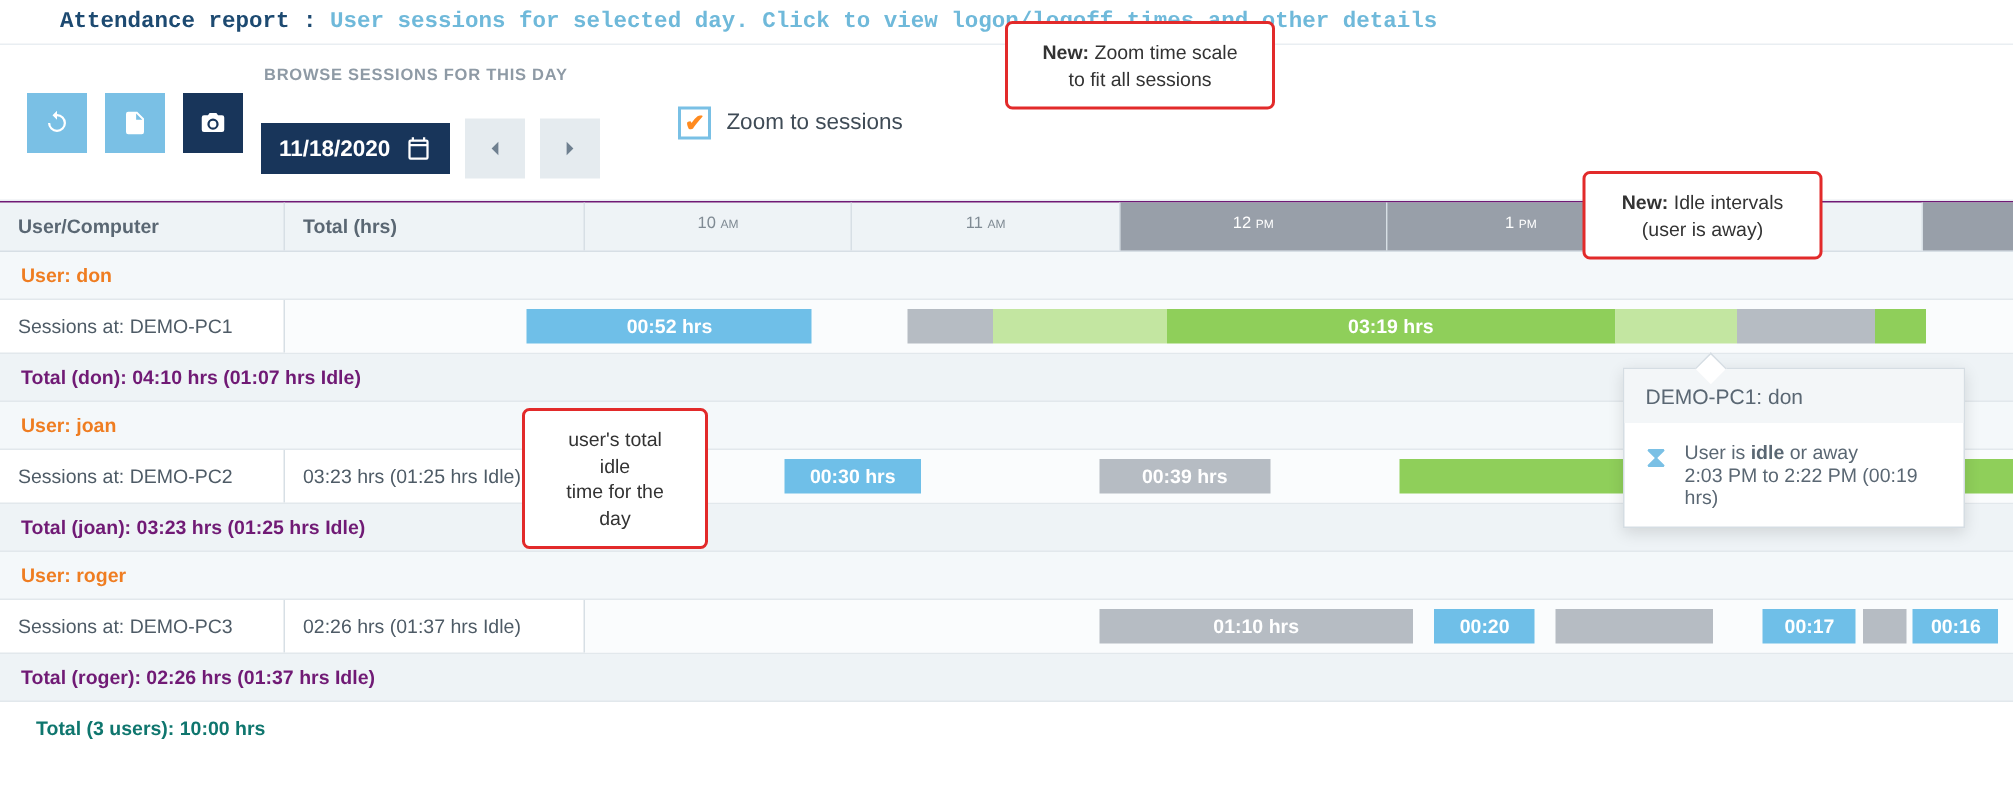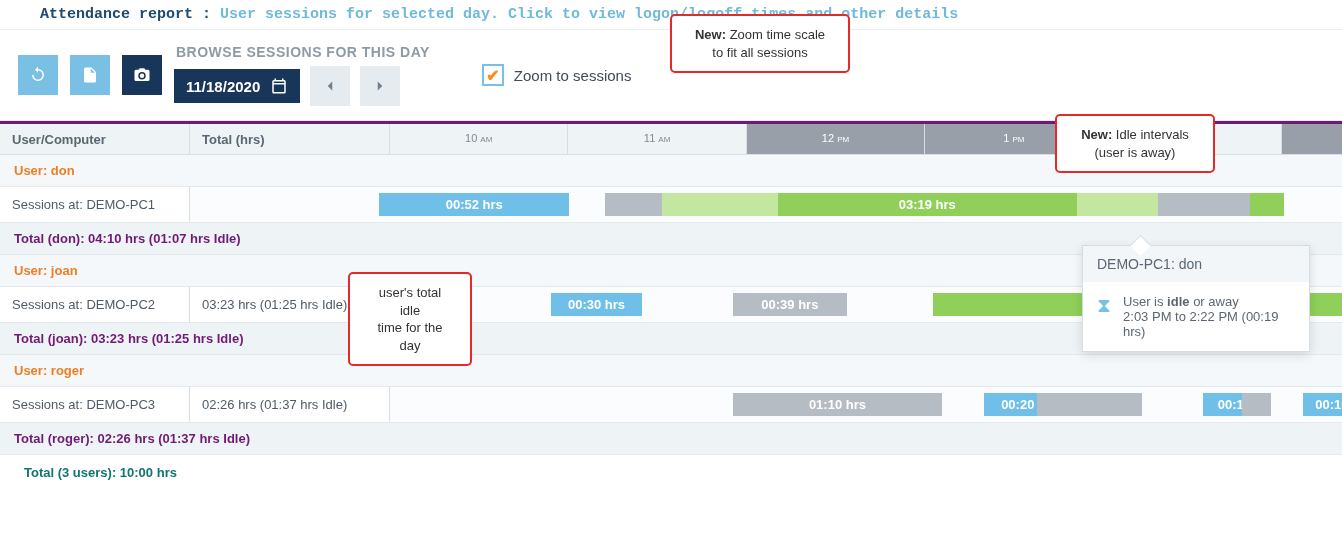--- a/index.html
+++ b/index.html
@@ -40,24 +40,24 @@
     display: flex; align-items: center; justify-content: center;
     background: #7ac0e5;
     color: #fff;
     cursor: pointer;
   }
   .icon-btn.dark { background: #18355a; }
   .date-block {
     display: flex; flex-direction: column;
   }
   .date-caption {
-    font-size: 14px; font-weight: bold;
+    font-size: 11px; font-weight: bold;
     color: #8e9aa5;
     letter-spacing: .5px;
-    margin-bottom: 6px;
+    margin-bottom: 23px;
     padding-left: 2px;
   }
   .date-row { display: flex; align-items: center; gap: 10px; }
   .date-pick {
     display: flex; align-items: center; gap: 10px;
     background: #18355a; color: #fff;
     font-weight: bold; font-size: 15px;
     padding: 8px 12px;
     cursor: pointer;
   }
@@ -78,21 +78,21 @@
     border: 2px solid #79c0e5;
     display: flex; align-items: center; justify-content: center;
     color: #ff8a1f; font-weight: bold; font-size: 16px;
   }
   .zoom-label { color: #3f4b56; font-size: 15px; }
 
   
   .timehdr {
     display: flex; align-items: stretch;
     background: #eef3f6;
-    border-top: 3px solid #701a75;
+    border-top: 1px solid #701a75;
     border-bottom: 1px solid #d7dfe5;
     height: 34px;
   }
   .col-user {
     width: 190px; padding: 8px 12px;
     font-weight: bold; color: #5a6773;
     border-right: 1px solid #d7dfe5;
   }
   .col-total {
     width: 200px; padding: 8px 12px;
@@ -137,21 +137,21 @@
     flex: 1; position: relative;
     background: #fafcfd;
   }
   .seg {
     position: absolute; top: 6px; bottom: 6px;
     color: #fff; font-weight: bold; font-size: 13px;
     display: flex; align-items: center; justify-content: center;
     cursor: pointer;
     overflow: hidden;
   }
-  .seg.blue  { background: #6fbfe8; margin-left: 28px; }
+  .seg.blue  { background: #6fbfe8; }
   .seg.grey  { background: #b6bcc3; }
   .seg.green { background: #8fcf5a; }
   .seg.lgreen{ background: #c3e6a1; }
 
   .grp-total {
     font-weight: bold; color: #701a75;
     background: #eef3f6;
     padding: 8px 14px;
     border-bottom: 1px solid #e2e8ec;
   }

